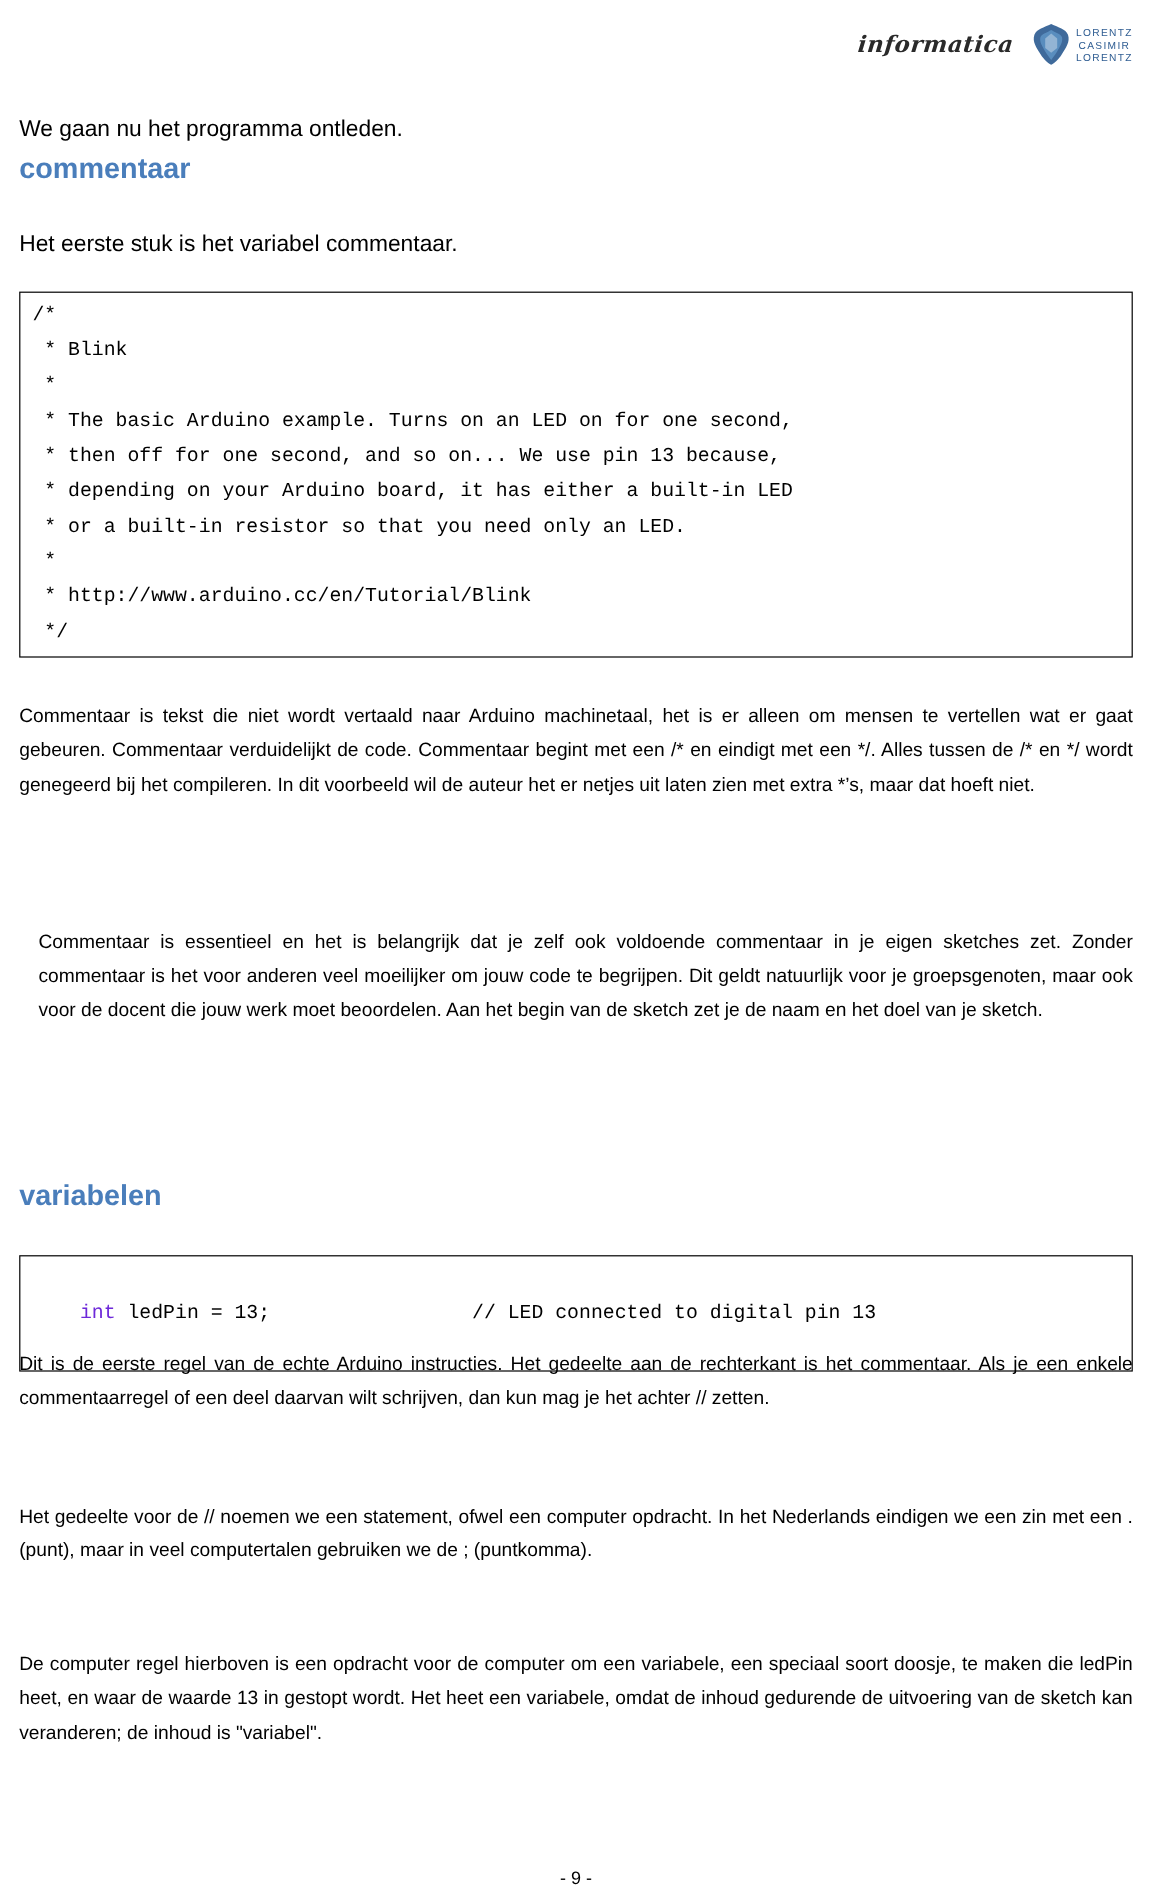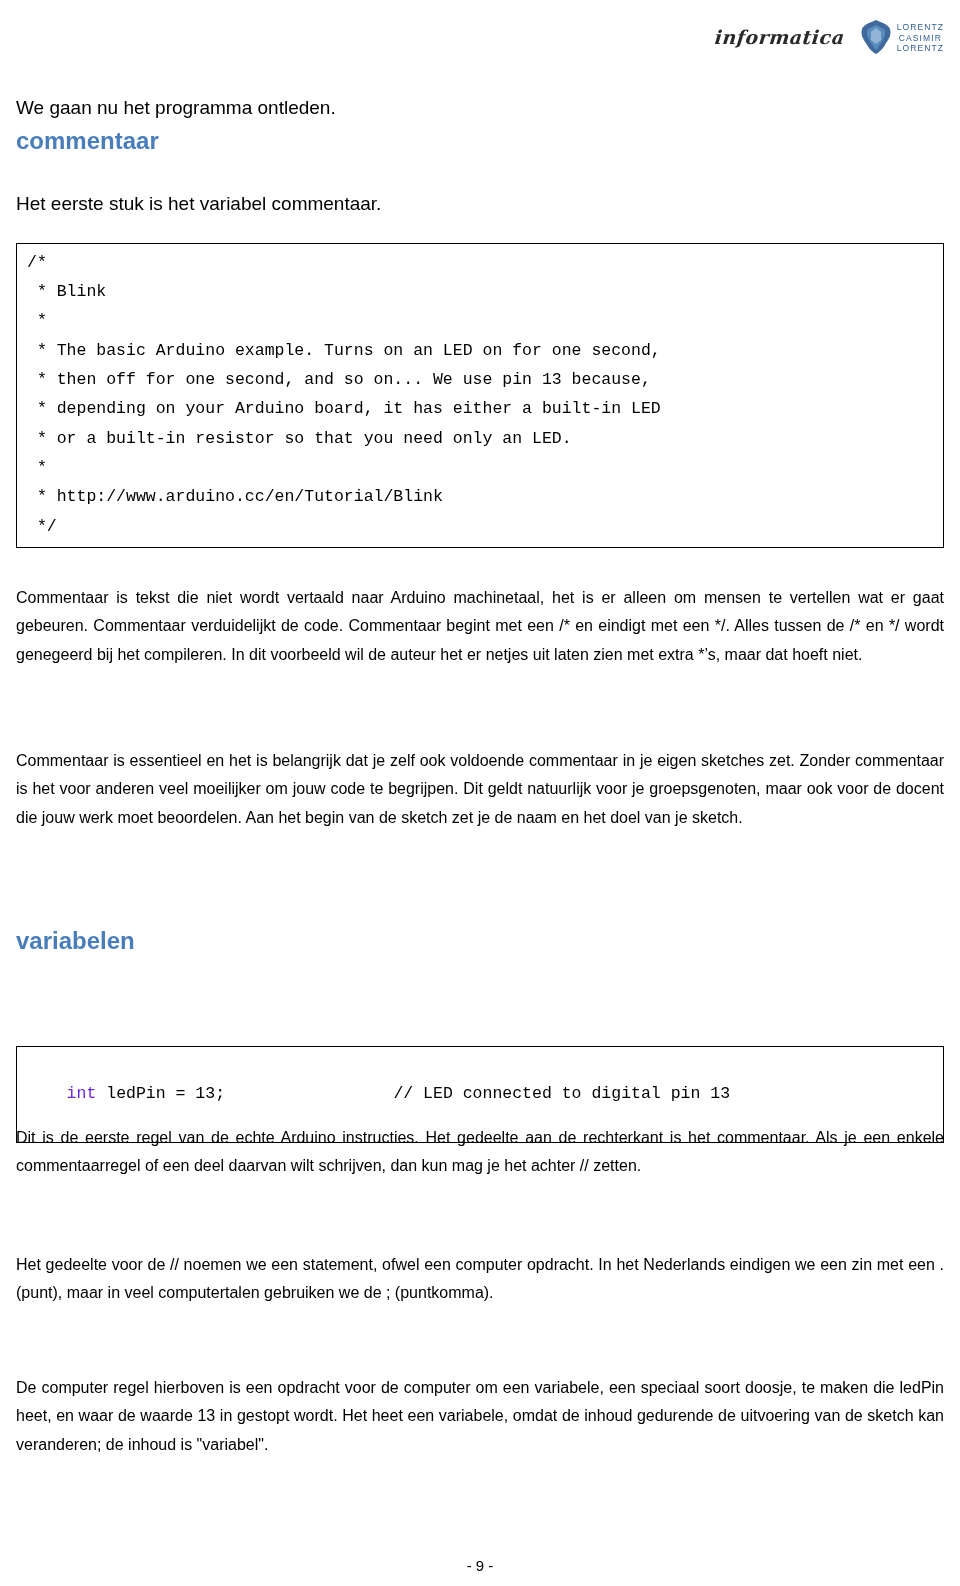--- a/index.html
+++ b/index.html
@@ -123,28 +123,28 @@
   .body-para {
     position: absolute;
     left: 16px;
     right: 16px;
     font-size: 16px;
     line-height: 1.78;
     text-align: justify;
     text-justify: inter-word;
   }
   .para-1 { top: 568px; }
-  .para-2 { top: 731px; }
+  .para-2 { top: 756px; margin-left: 16px; }
   .para-3 { top: 1108px; }
   .para-4 { top: 1235px; }
   .para-5 { top: 1358px; }
 
   .heading-variabelen {
     position: absolute;
-    top: 928px;
+    top: 984px;
     left: 16px;
   }
   .lead-variabelen {
     position: absolute;
     top: 996px;
     left: 16px;
     right: 16px;
     font-size: 19px;
     line-height: 1.35;
   }

